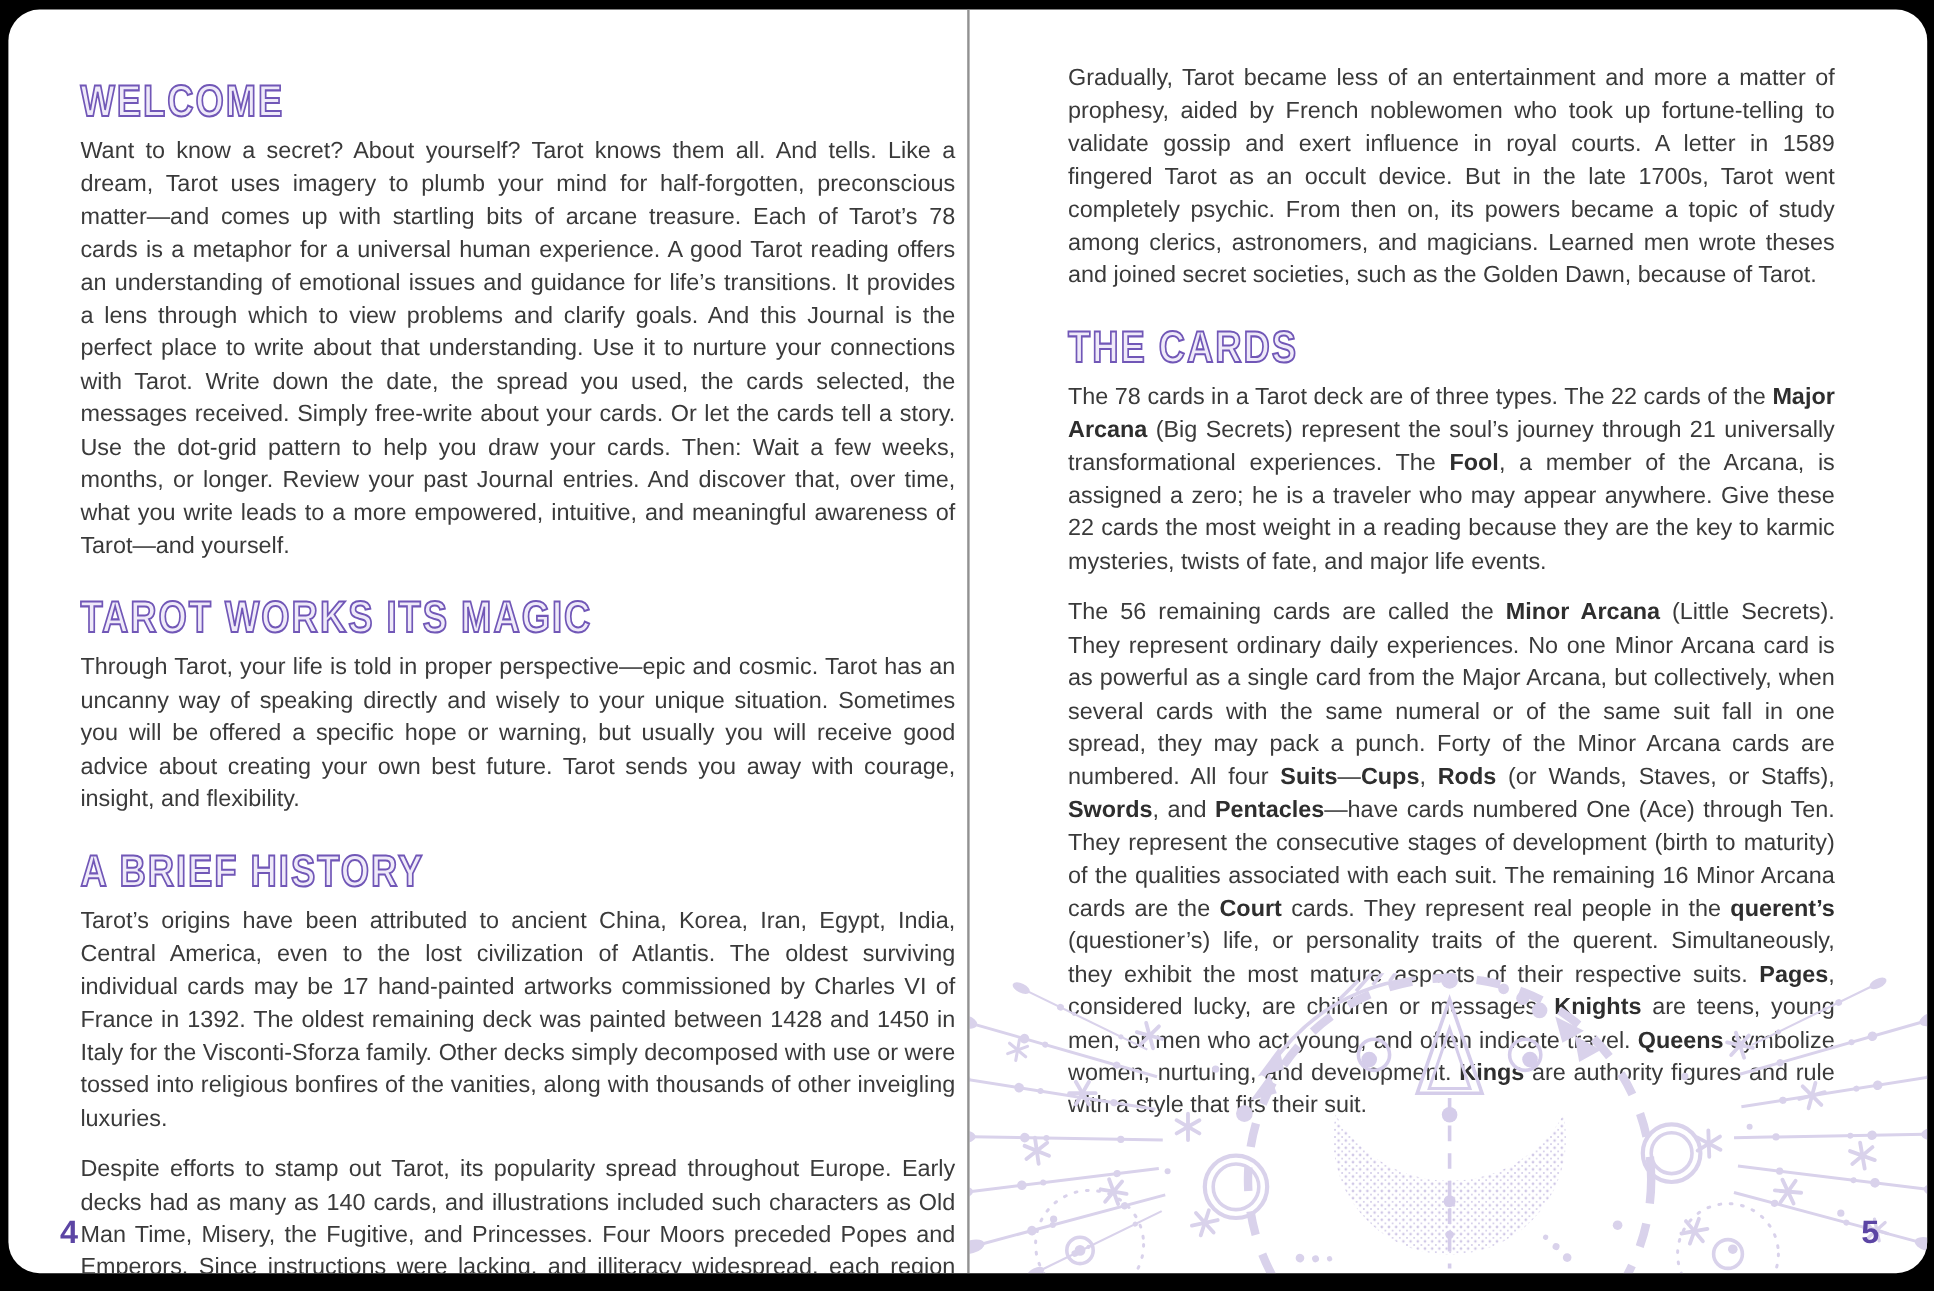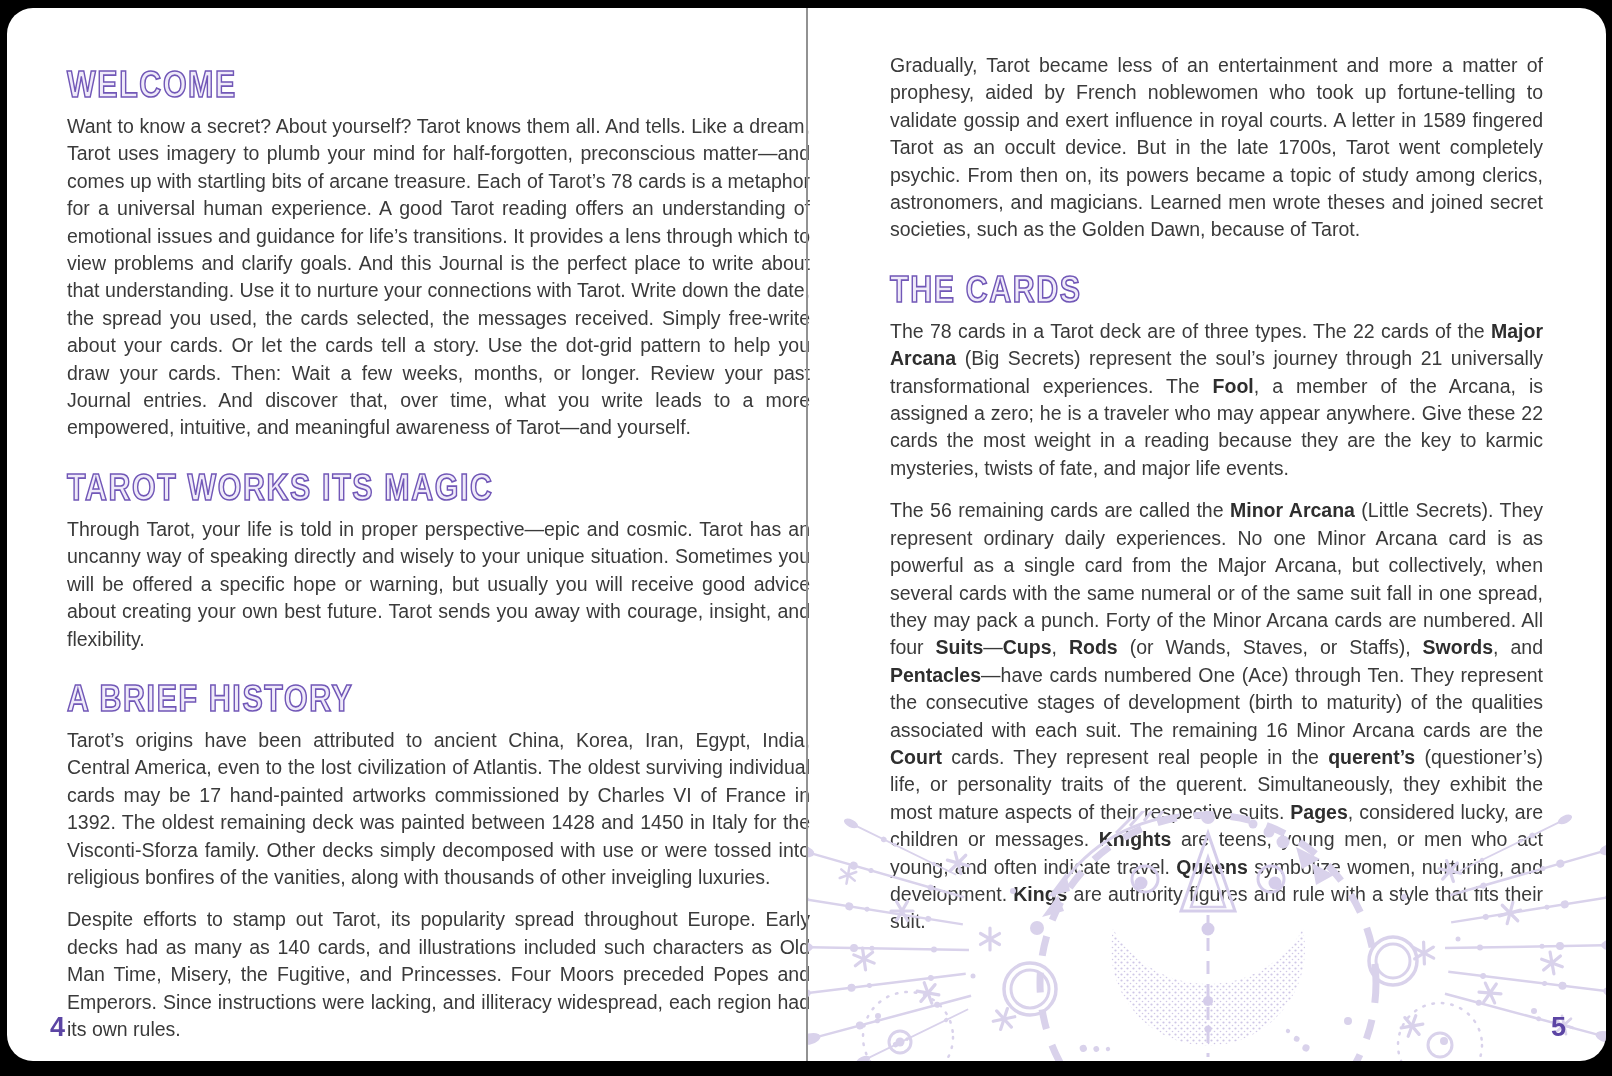--- a/index.html
+++ b/index.html
@@ -25,21 +25,21 @@
   }
   .page { position:absolute; top:0; height:100%; box-sizing:border-box; }
   .page-left  { left:0;     width:886px; padding:58px 83px 0 60px; }
   .page-right { left:801px; width:798px; padding:44px 63px 0 82px; }
 
   .body-par {
     font-size:19.5px;
     line-height:27.4px;
     text-align:justify;
     color:#3a3a3a;
-    margin:0 0 15px 0;
+    margin:0 14px 15px 0;
   }
   .body-par b { font-weight:bold; color:#2e2e2e; }
 
   h2.display-heading {
     font-size:37px;
     font-weight:bold;
     line-height:1;
     letter-spacing:2px;
     margin:27px 0 10px 0;
     white-space:nowrap;

